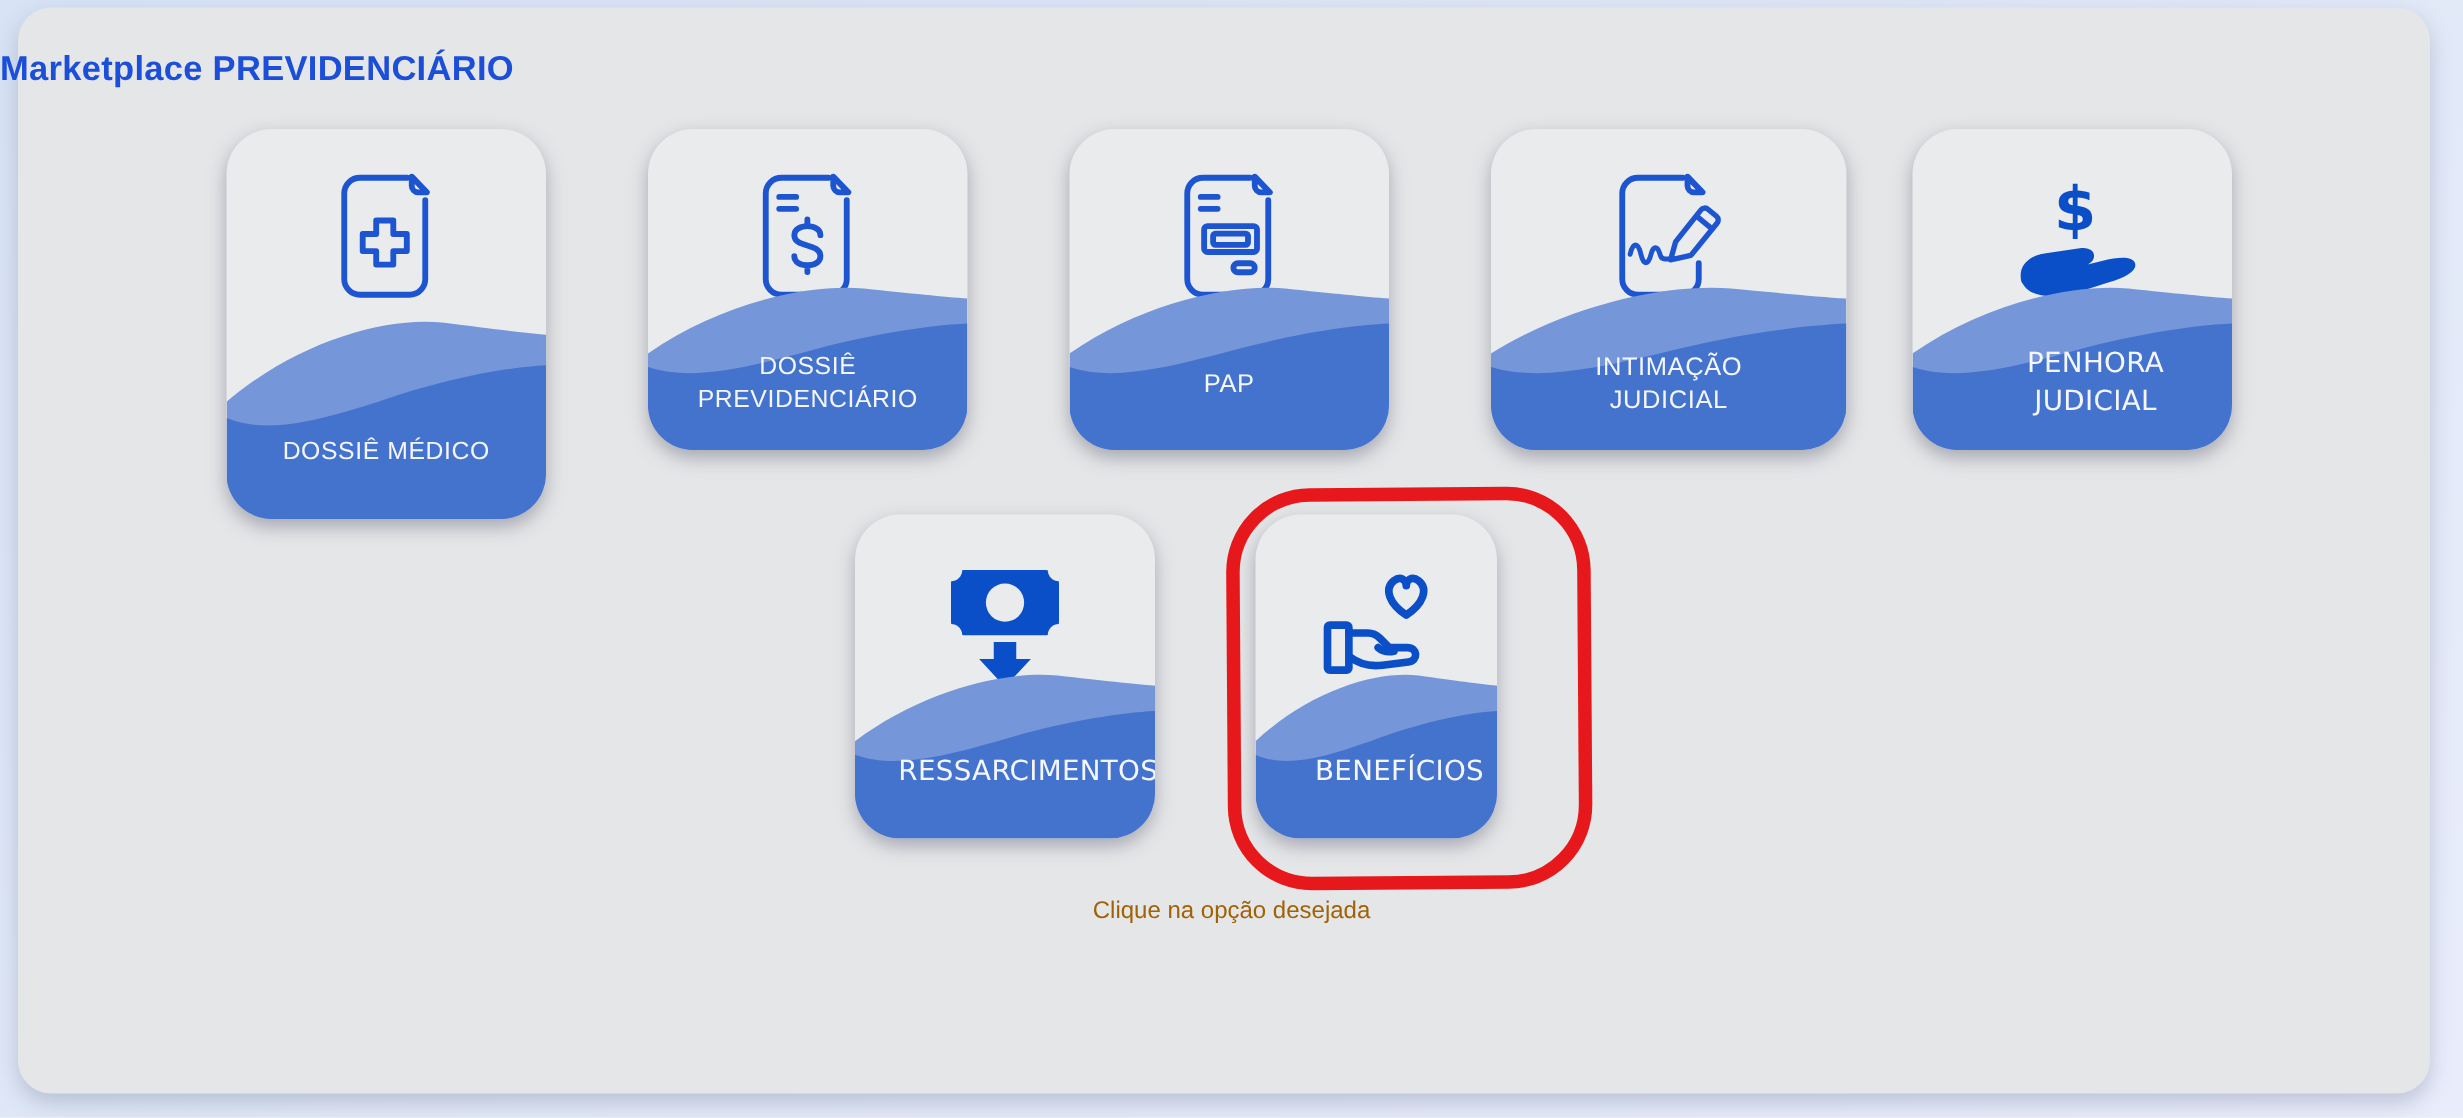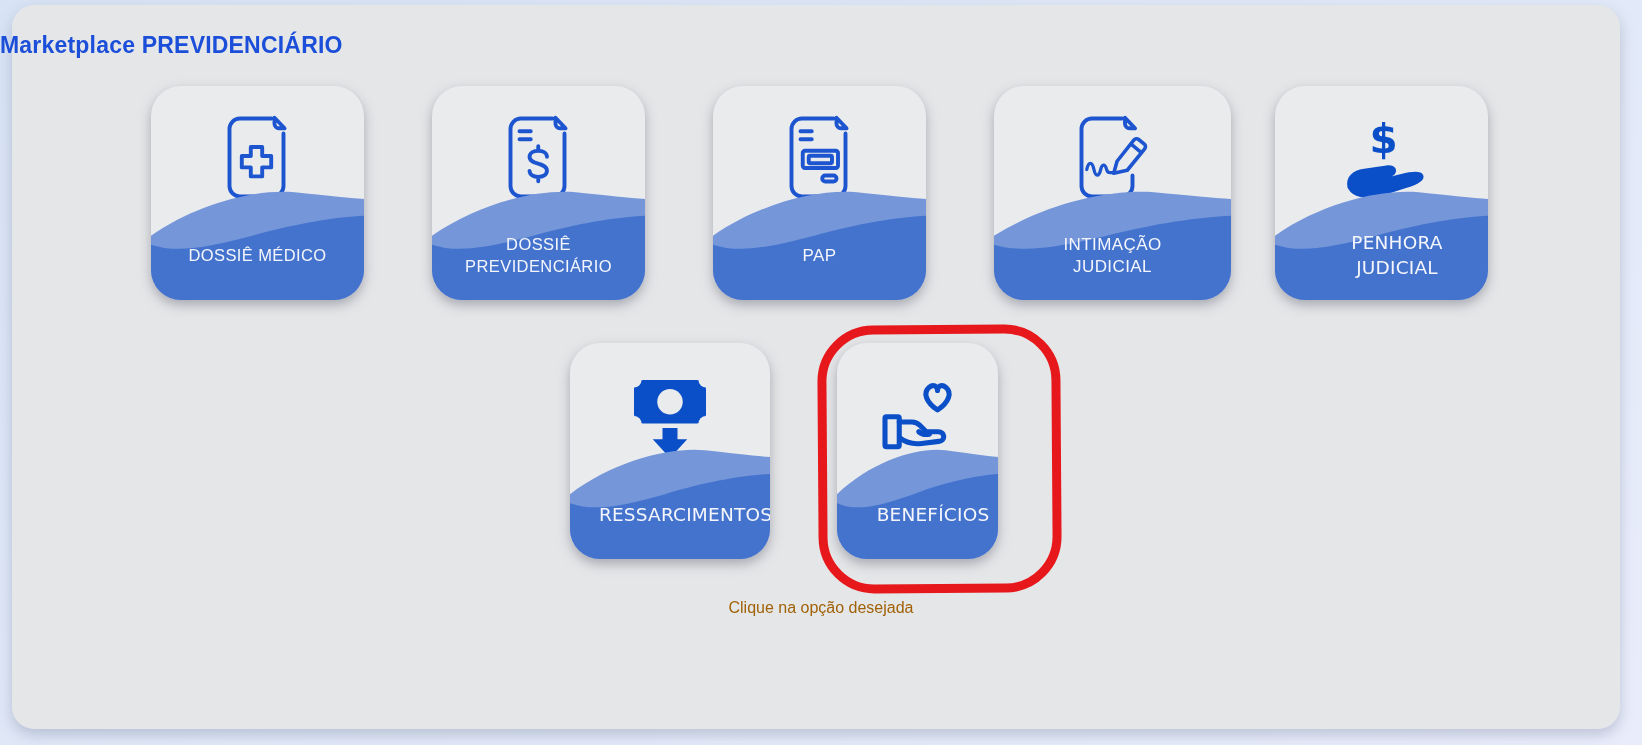--- a/index.html
+++ b/index.html
@@ -29,21 +29,21 @@
   }
   .card-wave{position:absolute;left:0;right:0;bottom:0;width:100%;height:52%;display:block;}
   .card-label{
     position:absolute;left:0;right:0;bottom:20px;min-height:48px;
     display:flex;align-items:center;justify-content:center;
     text-align:center;white-space:pre-line;color:#f4f6fb;
     font-size:16.5px;letter-spacing:.4px;line-height:1.32;padding:0 8px;box-sizing:border-box;
   }
   .card.alt-font .card-label{font-family:"DejaVu Sans",sans-serif;font-size:18.5px;letter-spacing:.2px;padding-left:39px;}
   
-  .c0{left:151px;top:86px;width:213px;height:214px;}
+  .c0{left:151px;top:86px;width:213px;height:260px;}
   .c1{left:432px;top:86px;width:213px;height:214px;}
   .c2{left:713px;top:86px;width:213px;height:214px;}
   .c3{left:994px;top:86px;width:213px;height:214px;padding-left:24px;}
   .c4{left:1275px;top:86px;width:213px;height:214px;}
   
   .c5{left:570px;top:343px;width:200px;height:216px;}
   .c6{left:837px;top:343px;width:161px;height:216px;}
   .highlight{
     position:absolute;left:818px;top:325px;width:225px;height:250px;
     border:9px solid #e7181b;border-radius:56px;

